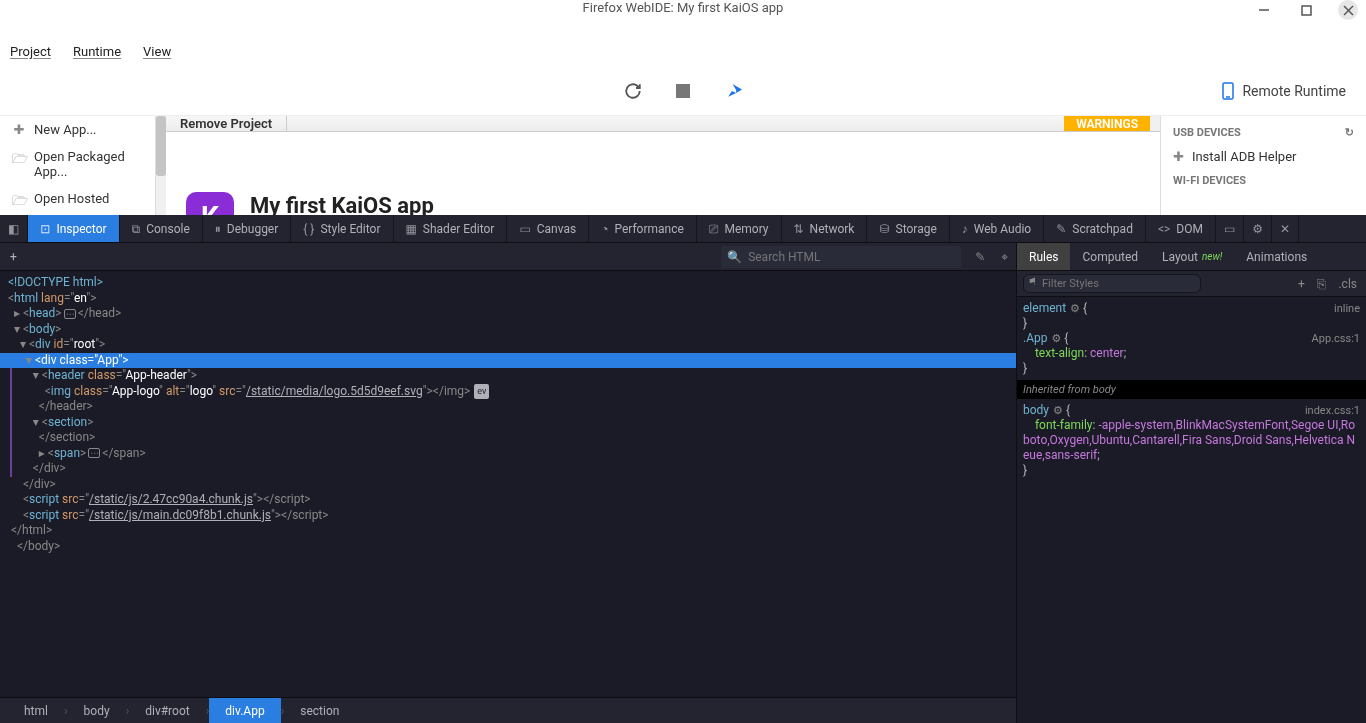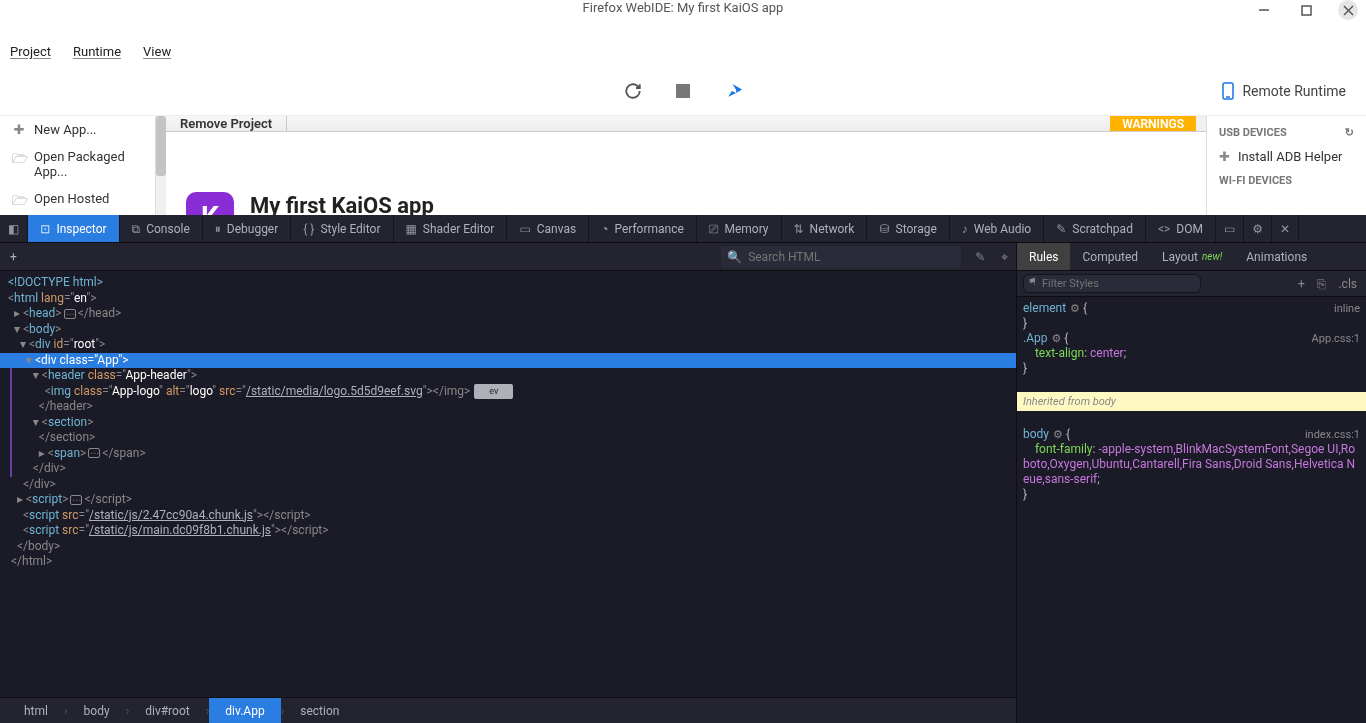--- a/index.html
+++ b/index.html
@@ -34,21 +34,21 @@
 .project-bar .tab { padding: 0 14px; display: flex; align-items: center; border-right: 1px solid #ccc; font-weight: 600; color: #333; }
 .project-bar .spacer { flex: 1; }
 .project-bar .warn { background: #ffb300; color: #fff; padding: 0 12px; display: flex; align-items: center; font-weight: 600; font-size: 12px; }
 .scroll-right { width: 10px; background: #f0f0f0; }
 
 .project-header { display: flex; align-items: center; gap: 16px; padding: 12px 20px; }
 .app-icon { width: 48px; height: 48px; background: #8b2dd6; border-radius: 10px; display: flex; align-items: center; justify-content: center; color: #fff; font-weight: 700; font-size: 28px; }
 .project-header h1 { font-size: 22px; font-weight: 700; color: #222; }
 .project-header .sub { font-size: 11px; color: #888; letter-spacing: 0.5px; margin-top: 9px; }
 
-.right-panel { width: 160px; border-left: 1px solid #ddd; padding: 6px 0; }
+.right-panel { width: 206px; border-left: 1px solid #ddd; padding: 6px 0; }
 .rp-header { display: flex; justify-content: space-between; align-items: center; padding: 4px 12px; color: #777; font-weight: 700; font-size: 11px; }
 .rp-item { display: flex; gap: 8px; padding: 6px 12px; color: #333; cursor: pointer; align-items: center; }
 
 
 .devtools { flex: 1; display: flex; flex-direction: column; background: #1a1b26; color: #a6a6b0; font-family: Menlo, Consolas, monospace; font-size: 12px; }
 .dt-tabs { height: 28px; display: flex; align-items: stretch; background: #23242f; border-bottom: 1px solid #0d0d12; }
 .dt-tab { padding: 0 12px; display: flex; align-items: center; gap: 6px; border-right: 1px solid #14141c; cursor: pointer; color: #b0b0b8; font-family: -apple-system, sans-serif; font-size: 12px; }
 .dt-tab.icon-only { padding: 0 8px; }
 .dt-tab.active { background: #2a7de1; color: #fff; }
 .dt-tab .ti { opacity: 0.8; }
@@ -69,21 +69,21 @@
 .dom-tree .hl .tag, .dom-tree .hl .attr, .dom-tree .hl .val, .dom-tree .hl .pun { color: #fff; }
 .vbar { border-left: 2px solid #6b3fa0; margin-left: 2px; padding-left: 0; }
 .tag { color: #6fb3d2; }
 .pun { color: #888; }
 .attr { color: #d19a66; }
 .val { color: #ffffff; }
 .doctype { color: #6fb3d2; }
 .closing { color: #888; }
 .link { text-decoration: underline; color: #b0b0b8; }
 .tw { color: #888; }
-.badge { display: inline-block; background: #b0b0b8; color: #23242f; font-size: 9px; padding: 0 15px; border-radius: 2px; vertical-align: middle; margin-left: 4px; }
+.badge { display: inline-block; background: #b0b0b8; color: #23242f; font-size: 9px; padding: 0 3px; border-radius: 2px; vertical-align: middle; margin-left: 4px; }
 .ellip { display:inline-block; width:12px; height:10px; border:1px solid #888; border-radius:2px; position:relative; vertical-align:middle; margin:0 2px;}
 .ellip::after{content:"⋯"; position:absolute; top:-3px; left:1px; font-size:9px; color:#888;}
 
 .breadcrumb { height: 26px; background: #23242f; border-top: 1px solid #0d0d12; display: flex; align-items: center; padding: 0 8px; font-family: -apple-system, sans-serif; }
 .bc-item { padding: 0 16px; color: #b0b0b8; position: relative; height: 100%; display: flex; align-items: center; cursor: pointer; }
 .bc-item.active { background: #2a7de1; color: #fff; }
 .bc-sep { color: #555; }
 
 
 .rt-tabs { height: 28px; display: flex; background: #23242f; border-bottom: 1px solid #0d0d12; font-family: -apple-system, sans-serif; }
@@ -99,21 +99,21 @@
 
 .styles { flex: 1; padding: 4px 6px; line-height: 15px; overflow: hidden; }
 .styles .rule { margin-bottom: 0; }
 .sel { color: #6fb3d2; }
 .brace { color: #b0b0b8; }
 .prop { color: #7fd858; }
 .value2 { color: #c678dd; }
 .src { float: right; color: #888; font-size: 11px; }
 .inl { color: #888; }
 .gear { color: #888; margin-left: 4px; font-size: 11px; }
-.inherit-bar { background: #fef9c3; margin: 16px -6px; padding: 2px 6px; color: #888; font-style: italic; font-size: 11px; }
+.inherit-bar { background: #000000; margin: 4px -6px; padding: 2px 6px; color: #888; font-style: italic; font-size: 11px; }
 
 svg { display: block; }
 </style>
 </head>
 <body>
 
 <div class="titlebar">
   <span>Firefox WebIDE: My first KaiOS app</span>
   <div class="window-controls">
     <div class="wc">
@@ -310,25 +310,24 @@
 <div class="vbar">
 <div class="line">       <span class="tw">▾</span> <span class="pun">&lt;</span><span class="tag">header</span> <span class="attr">class</span><span class="pun">="</span><span class="val">App-header</span><span class="pun">"&gt;</span></div>
 <div class="line">           <span class="pun">&lt;</span><span class="tag">img</span> <span class="attr">class</span><span class="pun">="</span><span class="val">App-logo</span><span class="pun">"</span> <span class="attr">alt</span><span class="pun">="</span><span class="val">logo</span><span class="pun">"</span> <span class="attr">src</span><span class="pun">="</span><span class="link">/static/media/logo.5d5d9eef.svg</span><span class="pun">"&gt;</span><span class="closing">&lt;/</span><span class="closing">img</span><span class="closing">&gt;</span><span class="badge">ev</span></div>
 <div class="line">         <span class="closing">&lt;/</span><span class="closing">header</span><span class="closing">&gt;</span></div>
 <div class="line">       <span class="tw">▾</span> <span class="pun">&lt;</span><span class="tag">section</span><span class="pun">&gt;</span></div>
 <div class="line">         <span class="closing">&lt;/</span><span class="closing">section</span><span class="closing">&gt;</span></div>
 <div class="line">         <span class="tw">▸</span> <span class="pun">&lt;</span><span class="tag">span</span><span class="pun">&gt;</span><span class="ellip"></span><span class="closing">&lt;/</span><span class="closing">span</span><span class="closing">&gt;</span></div>
 <div class="line">       <span class="closing">&lt;/</span><span class="closing">div</span><span class="closing">&gt;</span></div>
 </div>
 <div class="line">     <span class="closing">&lt;/</span><span class="closing">div</span><span class="closing">&gt;</span></div>
-<div class="line">   <span class="tw">▸</span> <span class="pun">&lt;</span><span class="tag">script</span><span class="pun">&gt;</span><span class="ellip"></span><span class="closing">&lt;/</span><span class="closing">script</span><span class="closing">&gt;</span></div>
 <div class="line">     <span class="pun">&lt;</span><span class="tag">script</span> <span class="attr">src</span><span class="pun">="</span><span class="link">/static/js/2.47cc90a4.chunk.js</span><span class="pun">"&gt;</span><span class="closing">&lt;/</span><span class="closing">script</span><span class="closing">&gt;</span></div>
 <div class="line">     <span class="pun">&lt;</span><span class="tag">script</span> <span class="attr">src</span><span class="pun">="</span><span class="link">/static/js/main.dc09f8b1.chunk.js</span><span class="pun">"&gt;</span><span class="closing">&lt;/</span><span class="closing">script</span><span class="closing">&gt;</span></div>
+<div class="line"> <span class="closing">&lt;/</span><span class="closing">html</span><span class="closing">&gt;</span></div>
 <div class="line">   <span class="closing">&lt;/</span><span class="closing">body</span><span class="closing">&gt;</span></div>
-<div class="line"> <span class="closing">&lt;/</span><span class="closing">html</span><span class="closing">&gt;</span></div>
       </div>
 
       <div class="breadcrumb">
         <div class="bc-item">html</div>
           <span class="bc-sep">›</span>
         <div class="bc-item">body</div>
           <span class="bc-sep">›</span>
         <div class="bc-item">div#root</div>
           <span class="bc-sep">›</span>
         <div class="bc-item active">div.App</div>

